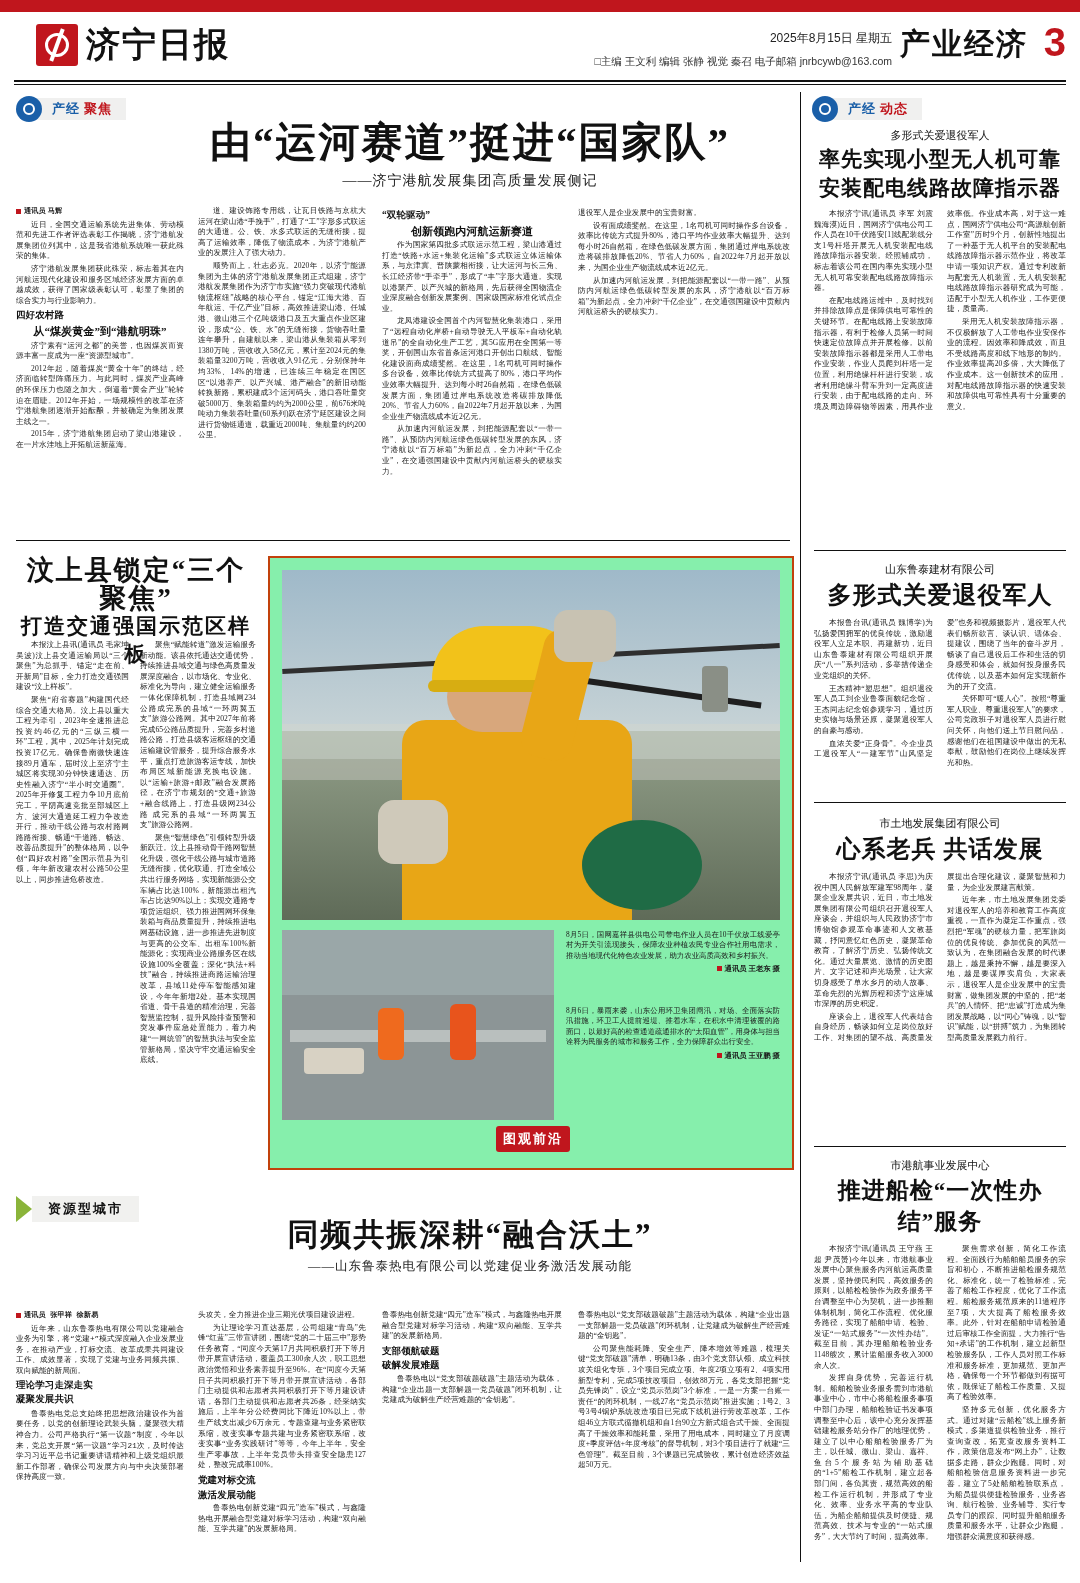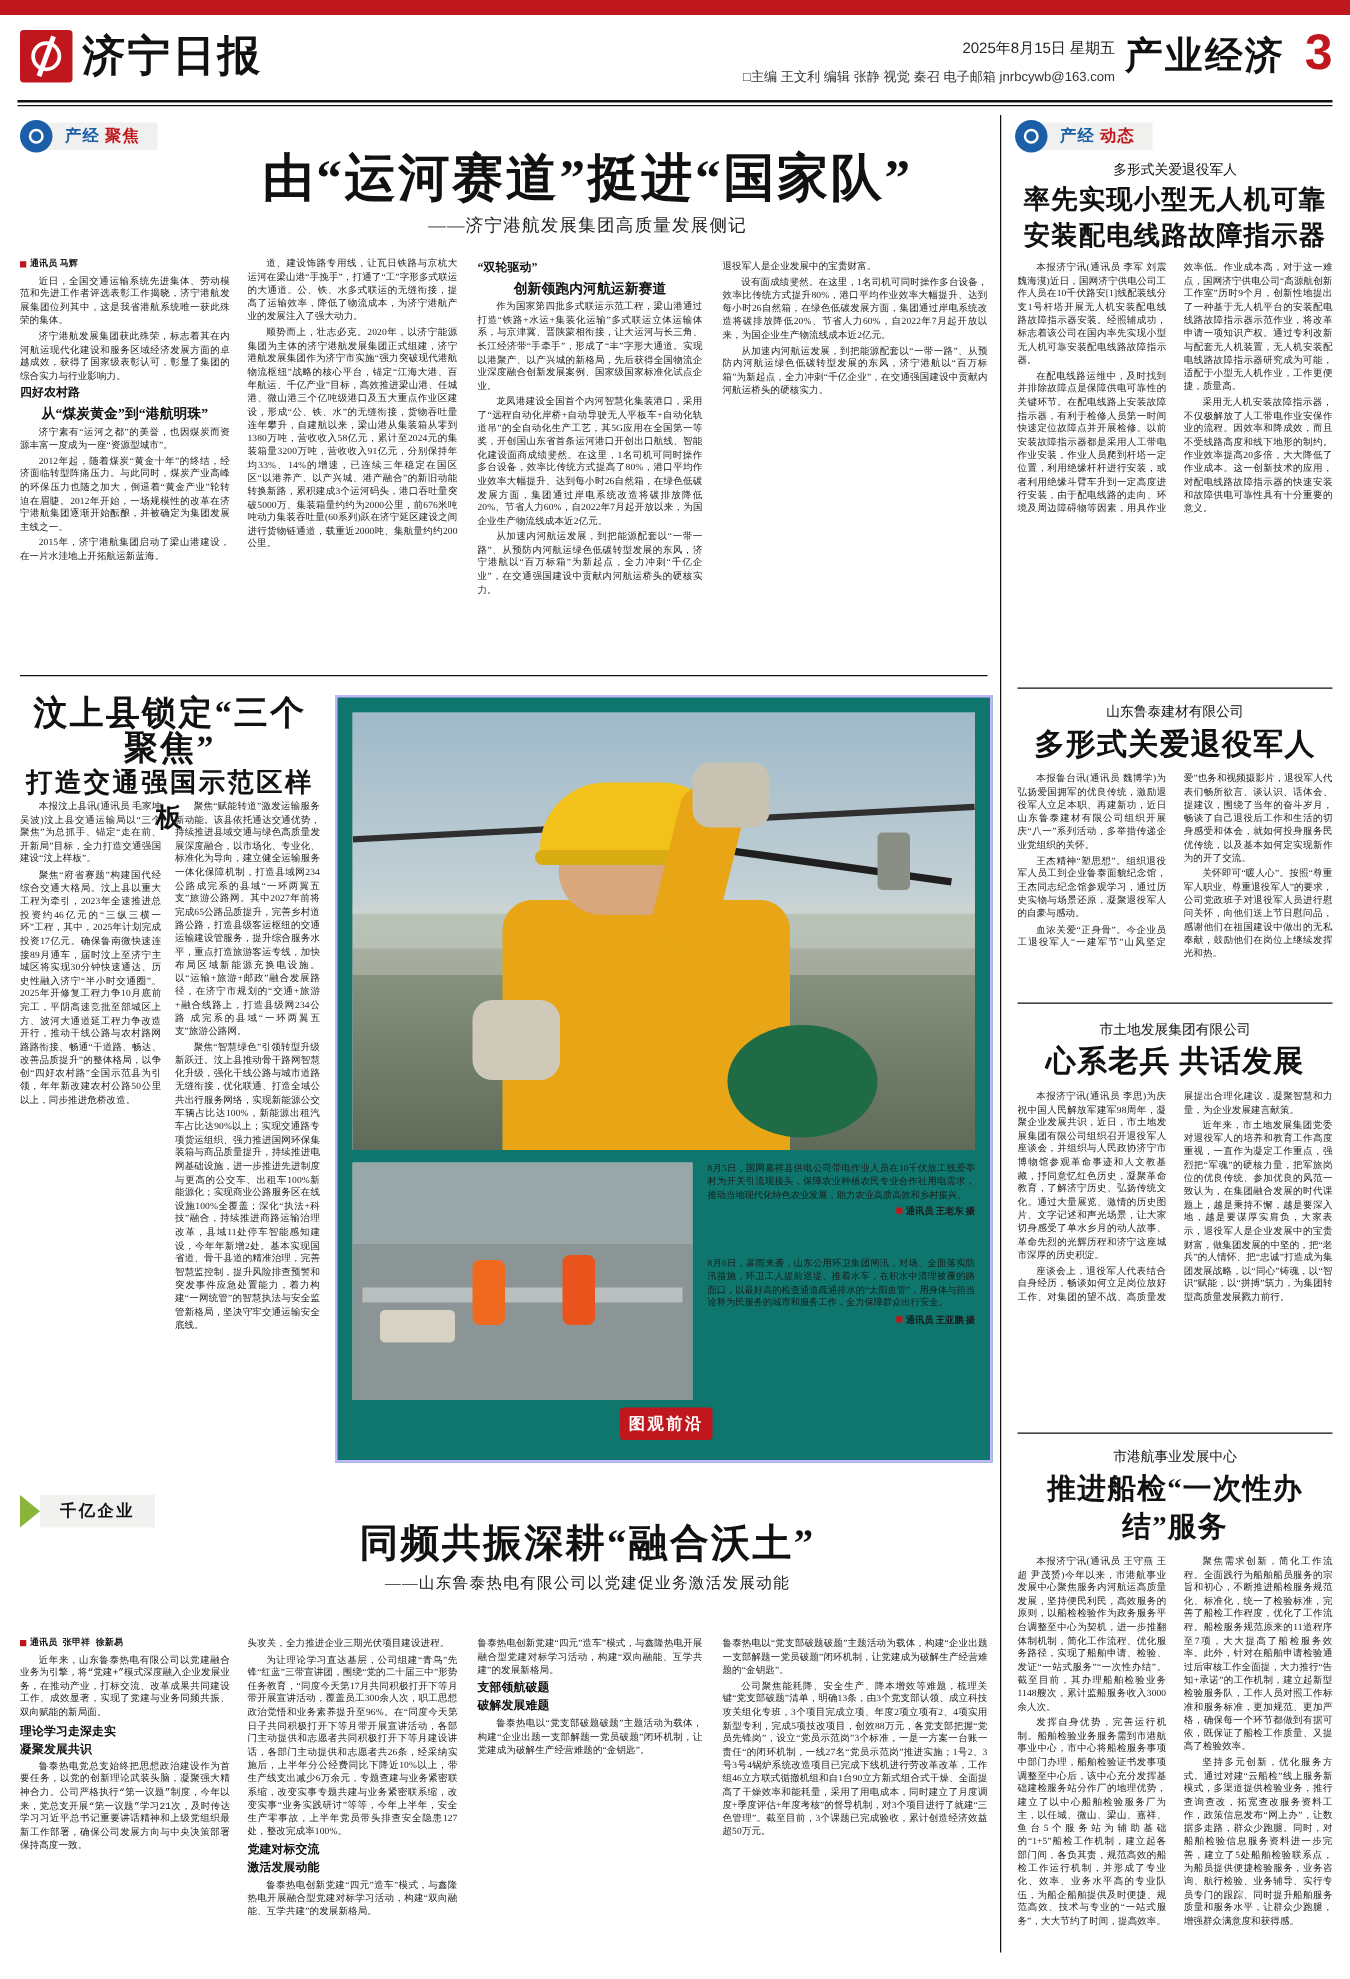--- a/index.html
+++ b/index.html
@@ -2,21 +2,21 @@
 <html><head>
 <meta charset="utf-8">
 <style>
   html,body{margin:0;padding:0;background:#ffffff;}
   body{width:1080px;height:1583px;font-family:"Liberation Serif",serif;color:#111;position:relative;overflow:hidden;}
   .page{position:relative;width:1080px;height:1583px;}
 
   
   .masthead{position:absolute;left:0;top:0;width:1080px;height:82px;}
   .masthead .redbar{position:absolute;left:0;top:0;width:1080px;height:12px;background:#c0161d;}
-  .logo-wrap{position:absolute;left:16px;top:22px;display:flex;align-items:center;}
+  .logo-wrap{position:absolute;left:36px;top:22px;display:flex;align-items:center;}
   .logo-mark{width:42px;height:42px;background:#c0161d;border-radius:3px;position:relative;margin-right:8px;}
   .logo-mark:after{content:"";position:absolute;left:9px;top:9px;width:24px;height:24px;border:3px solid #fff;border-radius:50%;box-sizing:border-box;}
   .logo-mark:before{content:"";position:absolute;left:19px;top:4px;width:4px;height:34px;background:#fff;transform:rotate(20deg);}
   .logo-text{font-family:"Liberation Serif",serif;font-size:34px;font-weight:bold;color:#111;letter-spacing:2px;}
   .mh-meta{position:absolute;right:188px;top:30px;text-align:right;font-size:12px;color:#222;font-family:"Liberation Sans",sans-serif;}
   .mh-meta .line2{margin-top:8px;font-size:10.5px;color:#333;}
   .mh-section{position:absolute;right:52px;top:24px;font-size:30px;font-weight:bold;letter-spacing:2px;color:#111;}
   .mh-page{position:absolute;right:14px;top:20px;font-size:40px;font-weight:bold;color:#c0161d;font-family:"Liberation Sans",sans-serif;}
   .mh-rule{position:absolute;left:14px;top:80px;width:1052px;height:2px;background:#111;}
   .mh-rule2{position:absolute;left:14px;top:84px;width:1052px;height:1px;background:#111;}
@@ -47,21 +47,21 @@
   .headline{text-align:center;font-weight:bold;color:#111;letter-spacing:2px;}
   .h-main{font-size:41px;line-height:48px;}
   .h-sub{font-size:14px;text-align:center;margin-top:6px;letter-spacing:1px;color:#222;}
 
   
   .rt-title{text-align:center;font-size:11px;color:#111;margin-bottom:2px;}
   .rt-head{text-align:center;font-size:24px;font-weight:bold;letter-spacing:1px;margin:2px 0 7px;color:#111;}
   .rt-head-sm{font-size:21px;}
 
   
-  .photo-box{position:absolute;border:2px solid #c4b5fd;background:#0f766e;}
+  .photo-box{position:absolute;border:2px solid #c2410c;background:#86efac;}
   .photo{position:absolute;background:#bfc9c9;overflow:hidden;}
   .cap{font-size:7.4px;line-height:10.4px;color:#1a1a1a;text-align:justify;}
   .cap .sq{display:inline-block;width:5px;height:5px;background:#c0161d;margin-right:3px;}
   .seal{position:absolute;width:70px;height:26px;background:#c0161d;border-radius:3px;color:#fff;font-size:13px;font-weight:bold;display:flex;align-items:center;justify-content:center;letter-spacing:2px;}
 
   .vrule{position:absolute;width:1px;background:#111;}
   .hrule{position:absolute;height:1px;background:#111;}
 
   
   .sky{position:absolute;left:0;top:0;right:0;height:46%;background:linear-gradient(#9fb9c9,#c7d3d6);}
@@ -198,21 +198,21 @@
     <div class="cap" style="position:absolute;left:296px;top:448px;width:214px;">
       <span>8月6日，暴雨来袭，山东公用环卫集团闸汛，对场、全面落实防汛措施，环卫工人提前巡堤、推着水车，在积水中清理被覆的路面口，以最好高的检查通道疏通排水的“太阳血管”，用身体与担当诠释为民服务的城市和服务工作，全力保障群众出行安全。</span>
       <div style="text-align:right;margin-top:3px;font-weight:bold;"><span class="sq"></span><span>通讯员 王亚鹏 摄</span></div>
     </div>
 
     <div class="seal" style="left:226px;top:568px;width:74px;height:26px;">图观前沿</div>
   </div>
 
   <div class="tri-badge" style="position:absolute;left:16px;top:1196px;">
     <div class="tri"></div>
-    <div class="lbl">千亿企业</div>
+    <div class="lbl">资源型城市</div>
   </div>
 
   <div style="position:absolute;left:150px;top:1216px;width:640px;">
     <div class="headline" style="font-size:31px;line-height:38px;">同频共振深耕“融合沃土”</div>
     <div class="h-sub" style="font-size:12.5px;margin-top:4px">——山东鲁泰热电有限公司以党建促业务激活发展动能</div>
   </div>
 
   <div class="col-text" style="position:absolute;left:16px;top:1310px;width:168px;font-family:Liberation Mono, monospace;">
     <div class="byline"><span class="sq"></span><span>通讯员 张甲祥  徐新易</span></div>
     <p>近年来，山东鲁泰热电有限公司以党建融合业务为引擎，将“党建+”模式深度融入企业发展业务，在推动产业，打标交流、改革成果共同建设工作、成效显著，实现了党建与业务同频共振、双向赋能的新局面。</p>

